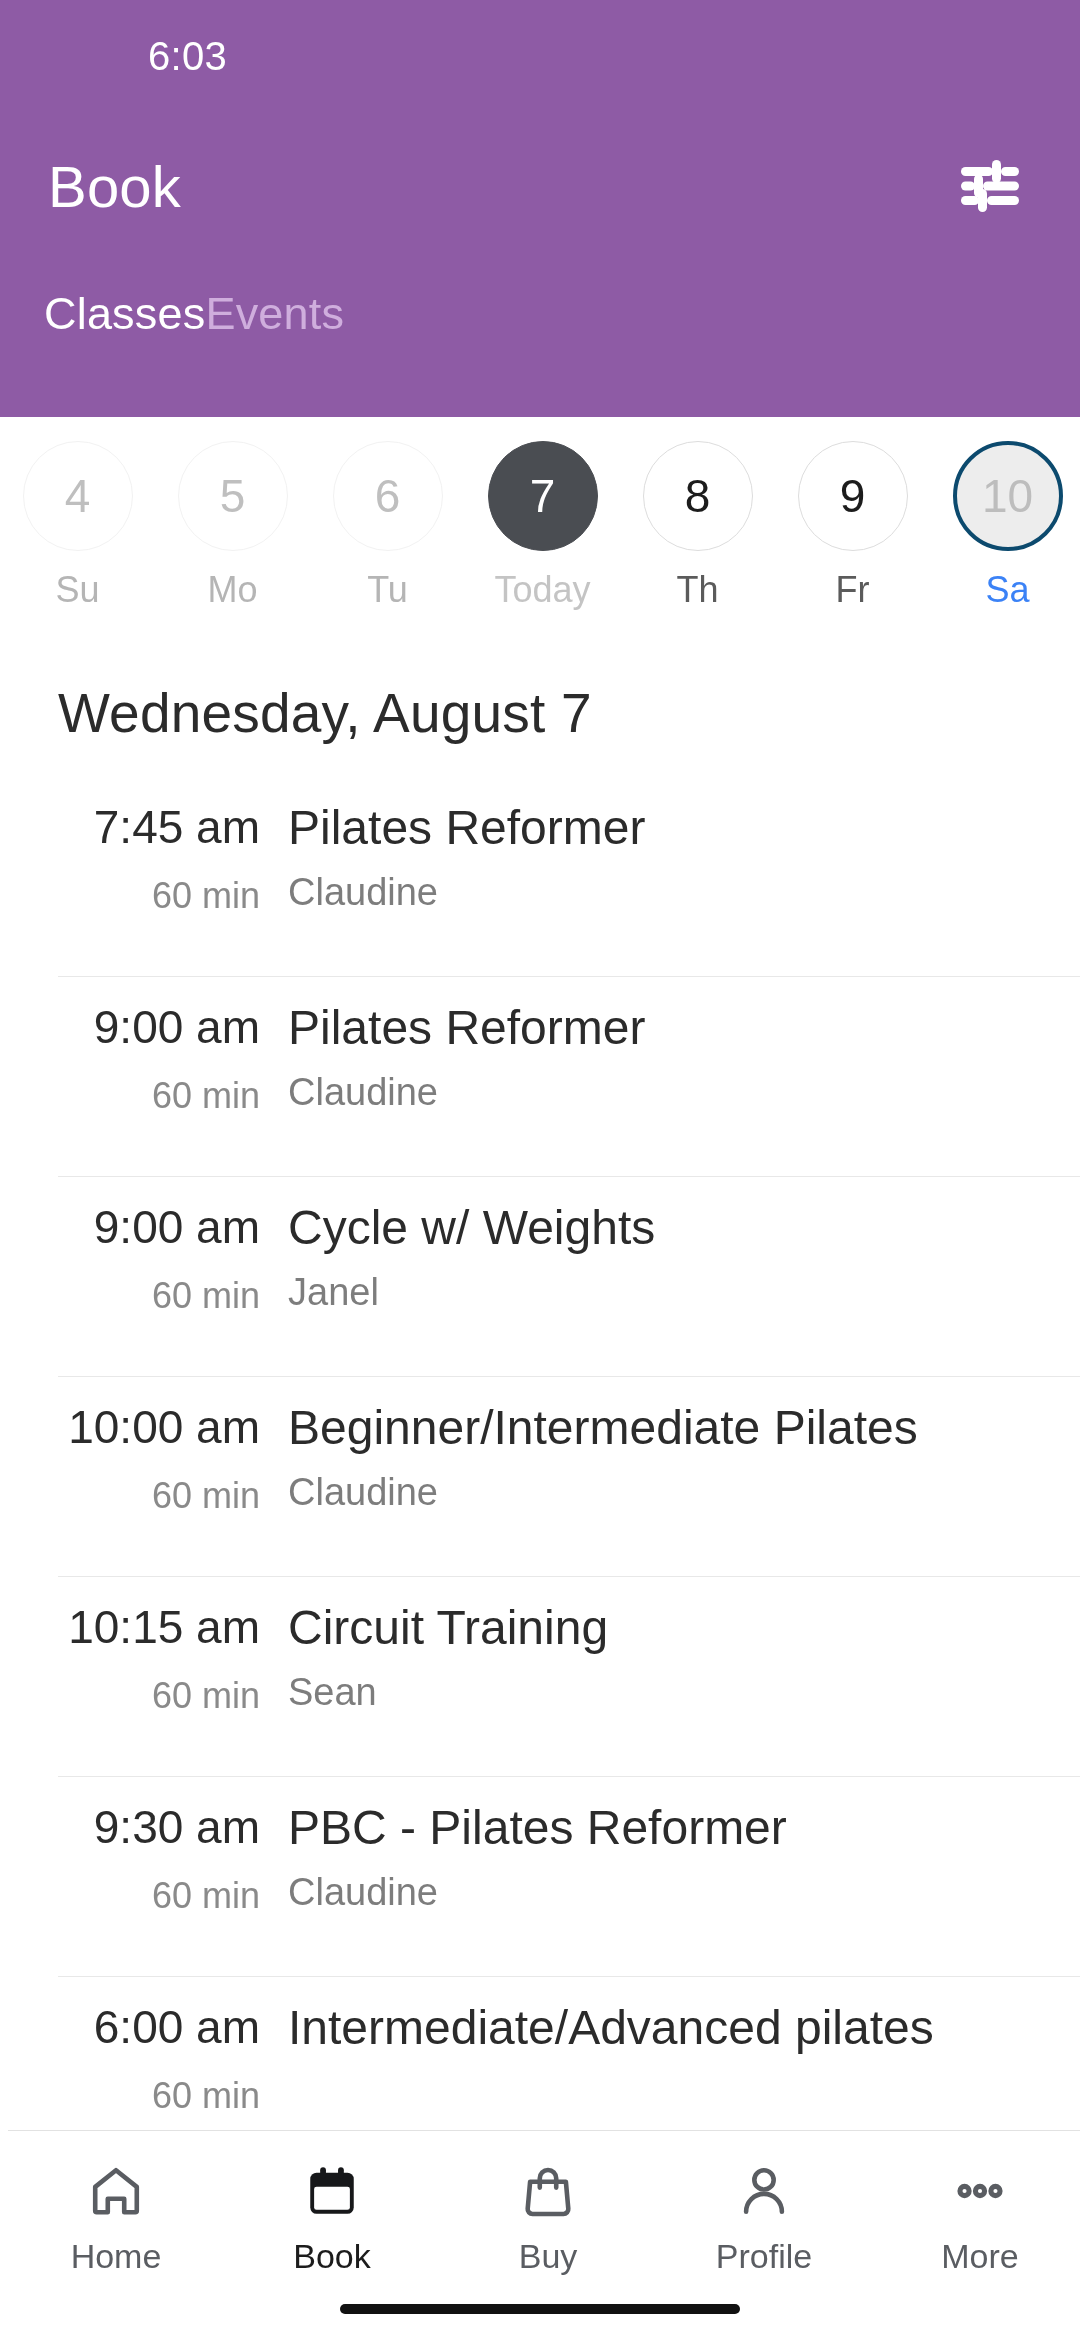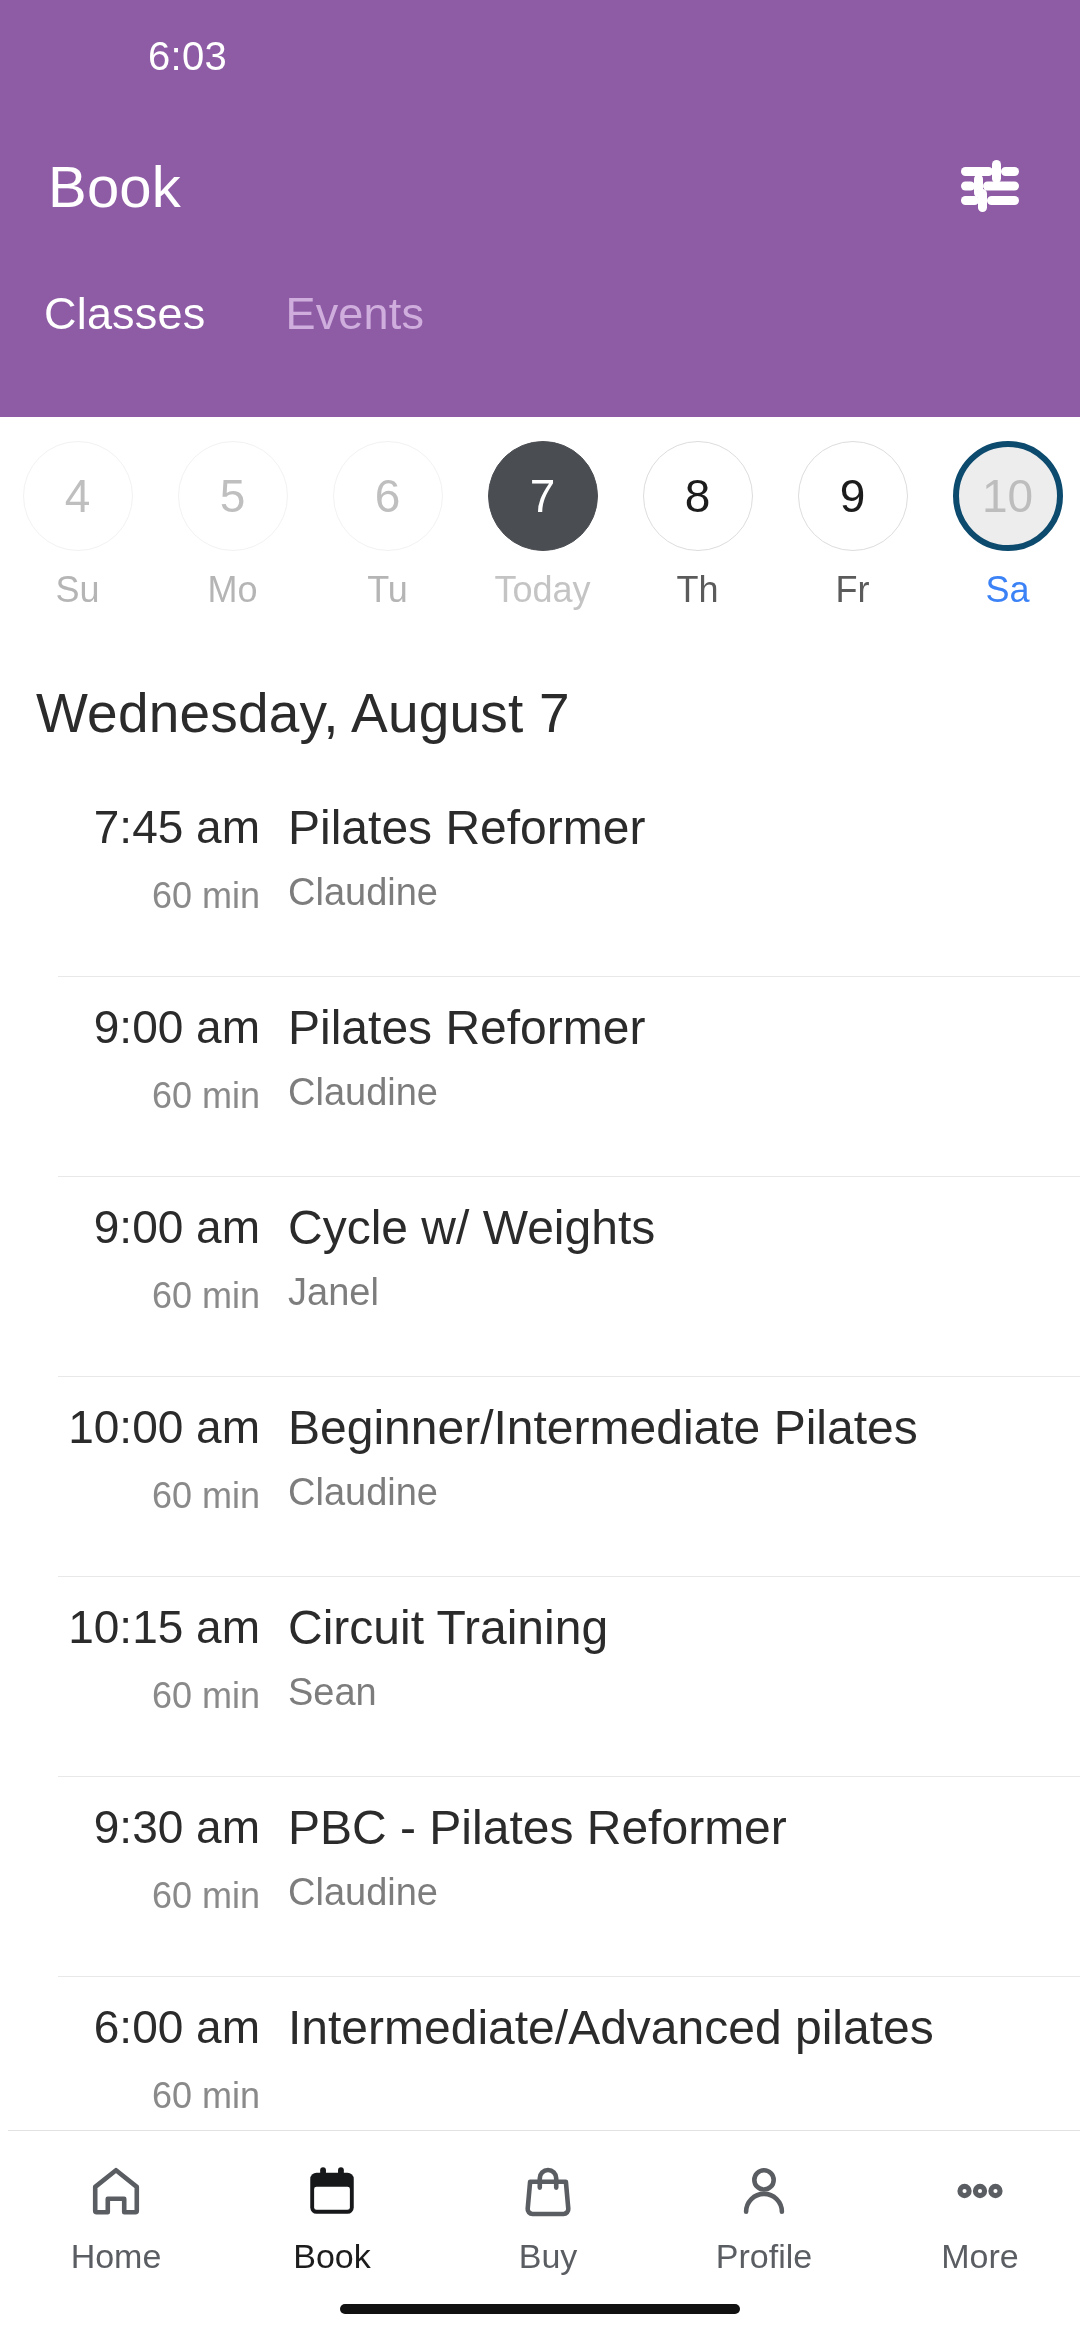--- a/index.html
+++ b/index.html
@@ -53,21 +53,21 @@
     align-items:flex-end;
     height:auto;
     padding:28px 0 0 0;
   }
   .tab {
     font-size:45px;
     padding:0 0 0 0;
     letter-spacing:0.2px;
   }
   .tab.active  { color:#ffffff; margin-left:44px; }
-  .tab.inactive{ color:#cfaedd; margin-left:80px; }
+  .tab.inactive{ color:#cfaedd; }
 
   
   .datestrip {
     flex:0 0 232px;
     background:#ffffff;
     display:flex;
     align-items:flex-start;
     padding-top:24px;
     overflow:hidden;
   }
@@ -80,36 +80,36 @@
   }
   .daycircle {
     width:110px; height:110px;
     border-radius:50%;
     display:flex; align-items:center; justify-content:center;
     font-size:46px;
   }
   .daycircle.past     { border:1px solid #f2f2f2; color:#bfbfbf; background:#fff; }
   .daycircle.selected { background:#4A4D52; color:#ffffff; border:1px solid #4A4D52; }
   .daycircle.future   { border:1px solid #dddddd; color:#1c1c1c; background:#fff; }
-  .daycircle.faded    { background:#ededed; border:6px solid #0c4a6e; color:#bdbdbd; }
+  .daycircle.faded    { background:#ededed; border:4px solid #0c4a6e; color:#bdbdbd; }
   .daylabel {
     margin-top:18px;
     font-size:36px;
   }
   .daylabel.past     { color:#b5b5b5; }
   .daylabel.selected { color:#c4c4c4; }
   .daylabel.future   { color:#5b5b5b; }
   .daylabel.faded    { color:#3b82f6; }
 
   
   .date-heading {
     flex:0 0 128px;
     display:flex;
     align-items:center;
-    padding-left:36px;
+    padding-left:58px;
     font-size:55px;
     color:#2b2b2b;
     letter-spacing:0.2px;
   }
 
   
   .classlist {
     flex:1 1 auto;
     overflow:hidden;
     position:relative;

